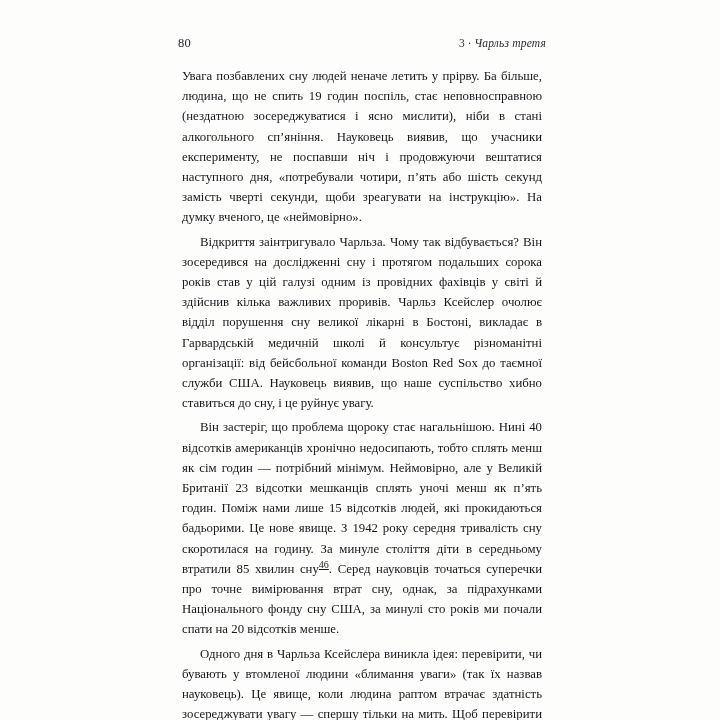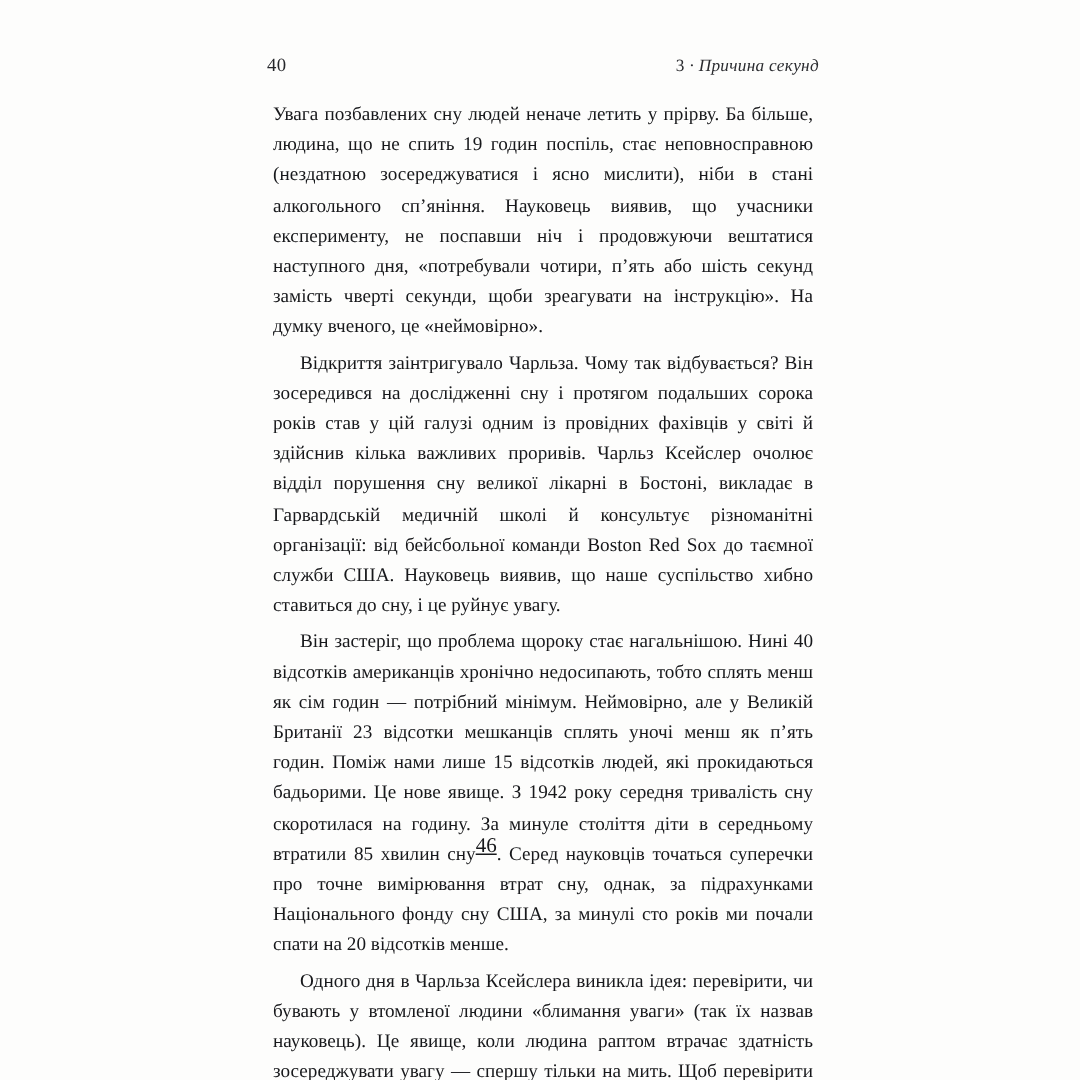--- a/index.html
+++ b/index.html
@@ -57,35 +57,35 @@
     text-align: justify;
     font-size: 12.8px;
     line-height: 20.2px;
     color: #17181b;
     hyphens: manual;
   }
   p.para:first-child {
     text-indent: 0;
   }
   sup.fn {
-    font-size: 14px;
+    font-size: 10px;
     vertical-align: super;
     line-height: 0;
     text-decoration: underline;
   }
 </style>
 </head>
 <body>
 
 <div class="page">
 
   <div class="page-header">
-    <span class="folio">40</span>
+    <span class="folio">80</span>
     <span class="running-head">
-      <span class="chap-num">3</span><span> · </span><span>Причина секунд</span>
+      <span class="chap-num">3</span><span> · </span><span>Чарльз третя</span>
     </span>
   </div>
 
   <div class="text-block">
     <p class="para">Увага позбавлених сну людей неначе летить у прірву. Ба більше, людина, що не спить 19 годин поспіль, стає неповносправною (нездатною зосереджуватися і ясно мислити), ніби в стані алкогольного сп’яніння. Науковець виявив, що учасники експерименту, не поспавши ніч і продовжуючи вештатися наступного дня, «потребували чотири, п’ять або шість секунд замість чверті секунди, щоби зреагувати на інструкцію». На думку вченого, це «неймовірно».</p>
     <p class="para">Відкриття заінтригувало Чарльза. Чому так відбувається? Він зосередився на дослідженні сну і протягом подальших сорока років став у цій галузі одним із провідних фахівців у світі й здійснив кілька важливих проривів. Чарльз Ксейслер очолює відділ порушення сну великої лікарні в Бостоні, викладає в Гарвардській медичній школі й консультує різноманітні організації: від бейсбольної команди Boston Red Sox до таємної служби США. Науковець виявив, що наше суспільство хибно ставиться до сну, і це руйнує увагу.</p>
     <p class="para"><span>Він застеріг, що проблема щороку стає нагальнішою. Нині 40 відсотків американців хронічно недосипають, тобто сплять менш як сім годин — потрібний мінімум. Неймовірно, але у Великій Британії 23 відсотки мешканців сплять уночі менш як п’ять годин. Поміж нами лише 15 відсотків людей, які прокидаються бадьорими. Це нове явище. З 1942 року середня тривалість сну скоротилася на годину. За минуле століття діти в середньому втратили 85 хвилин сну</span><sup class="fn">46</sup><span>. Серед науковців точаться суперечки про точне вимірювання втрат сну, однак, за підрахунками Національного фонду сну США, за минулі сто років ми почали спати на 20 відсотків менше.</span></p>
     <p class="para">Одного дня в Чарльза Ксейслера виникла ідея: перевірити, чи бувають у втомленої людини «блимання уваги» (так їх назвав науковець). Це явище, коли людина раптом втрачає здатність зосереджувати увагу — спершу тільки на мить. Щоб перевірити теорію, Ксейслер вивчав реакції бадьорих і втомлених людей за допомогою вигадливої технології, що відстежує, на</p>
   </div>
 

